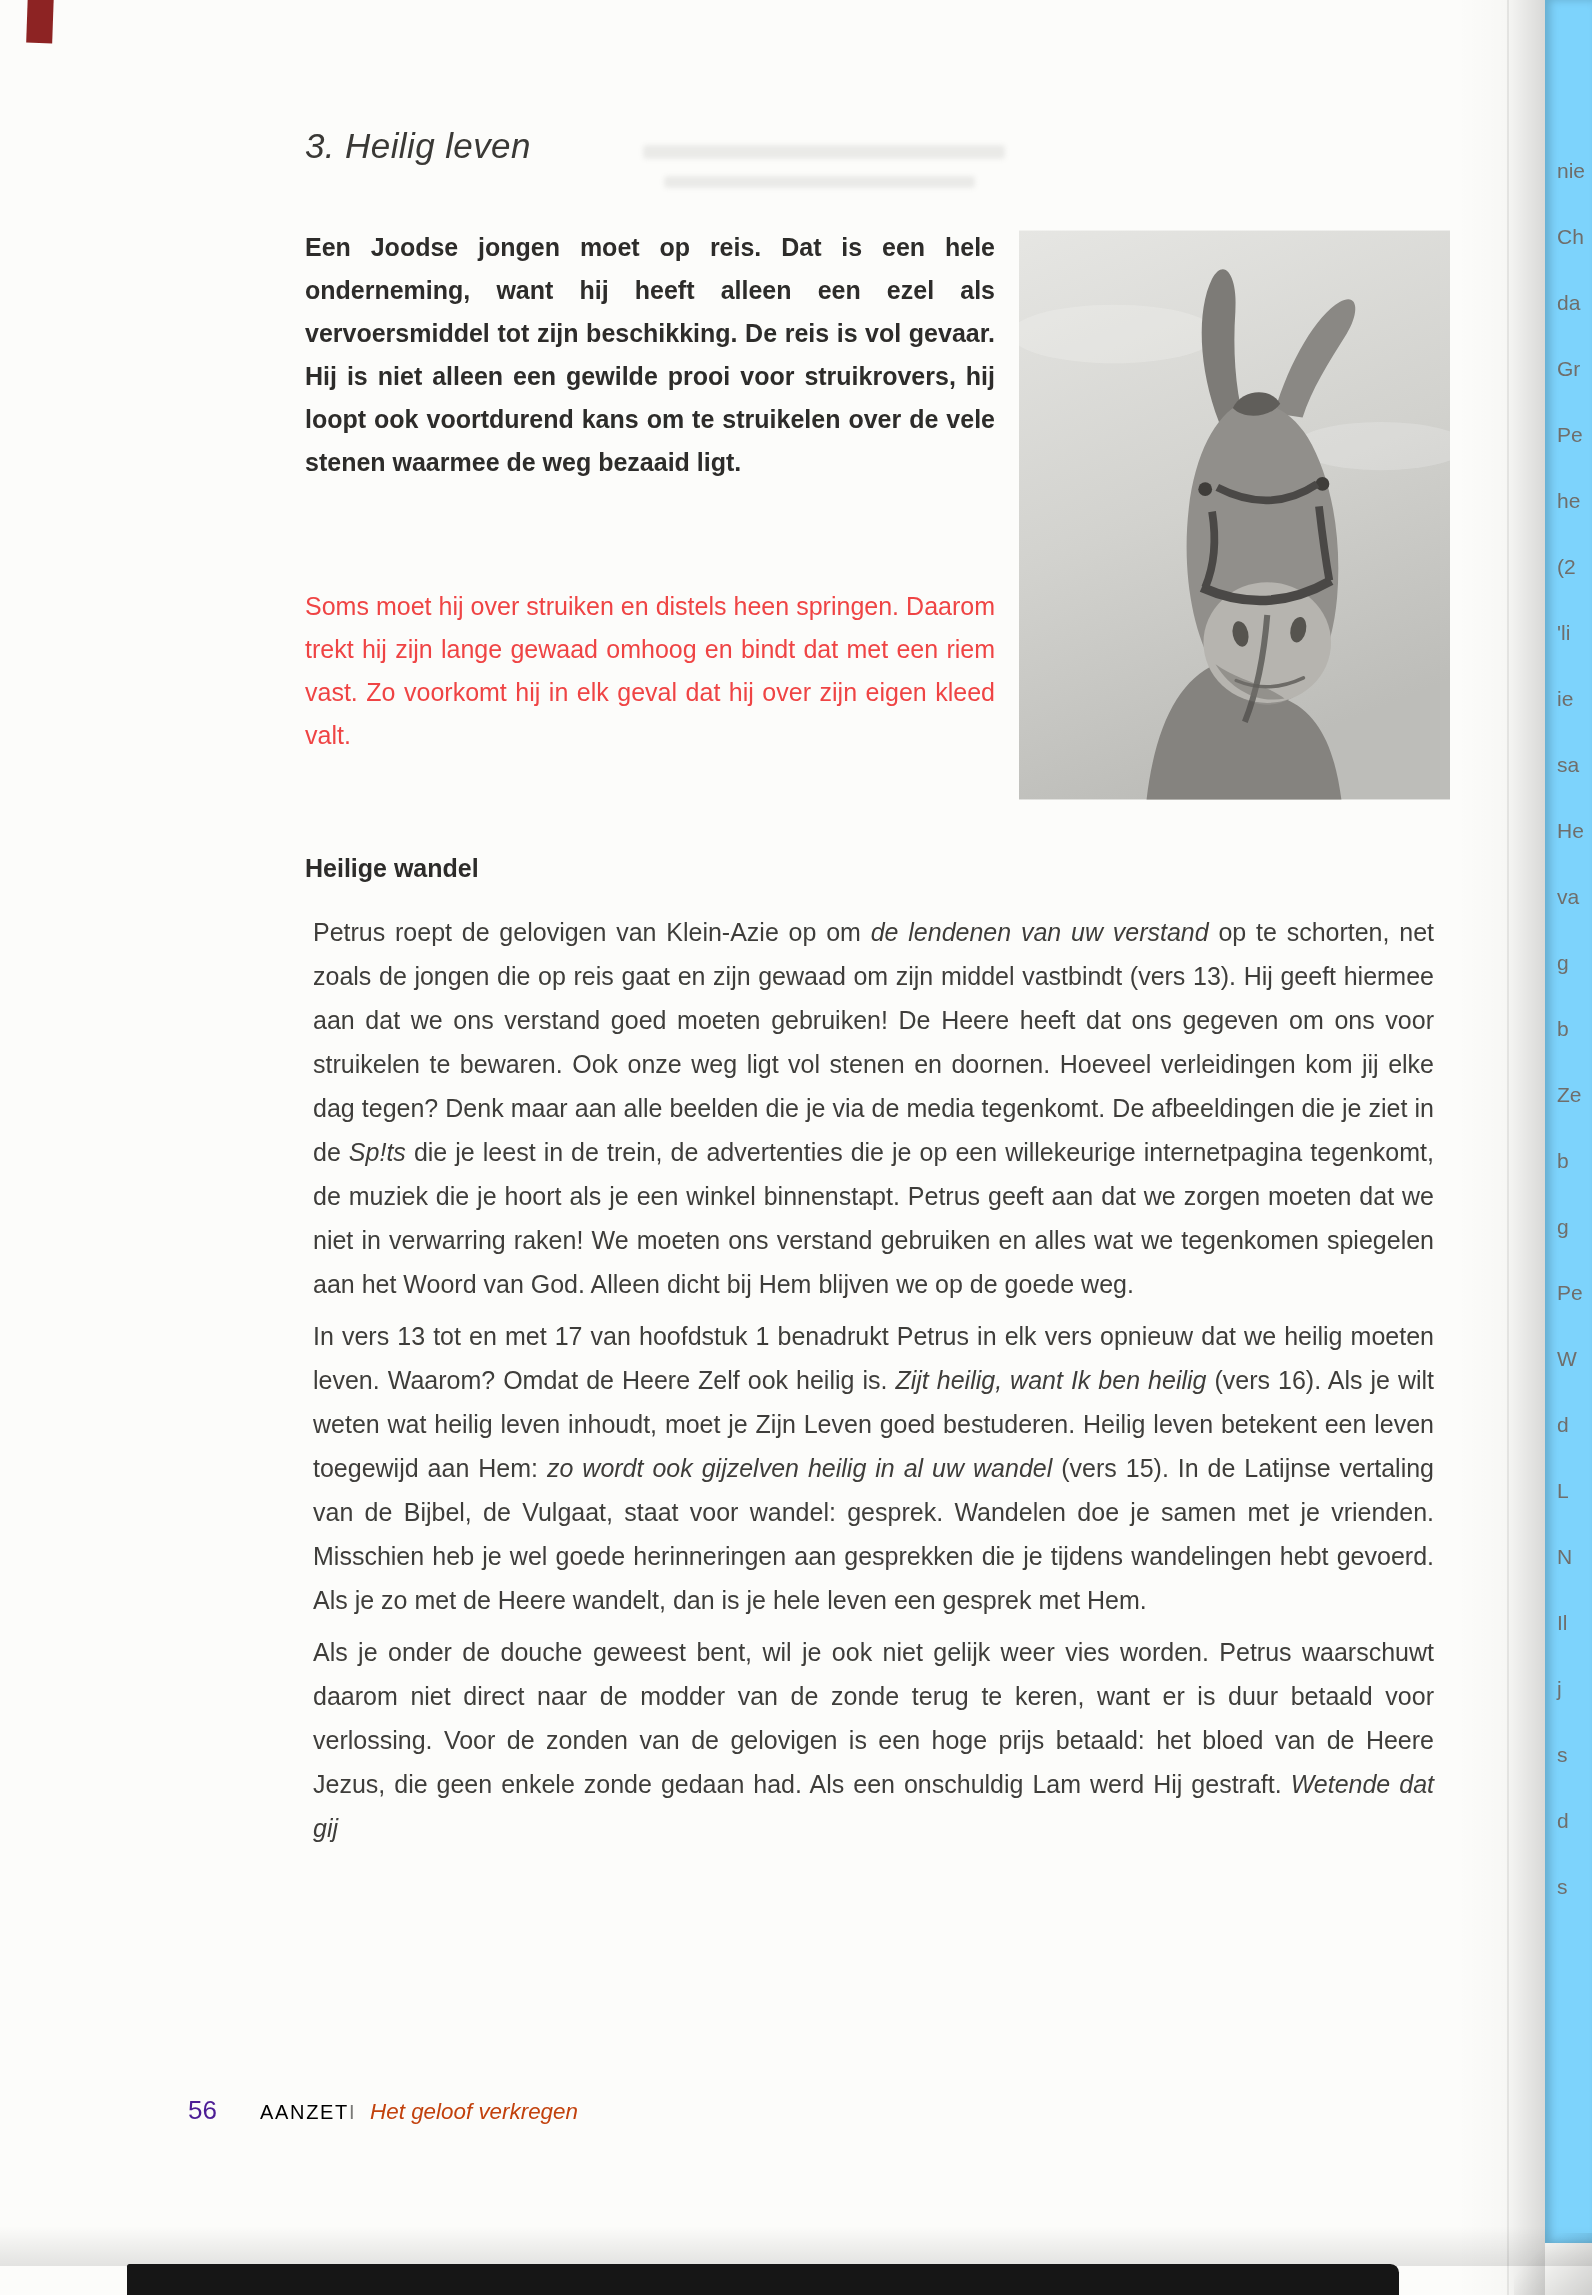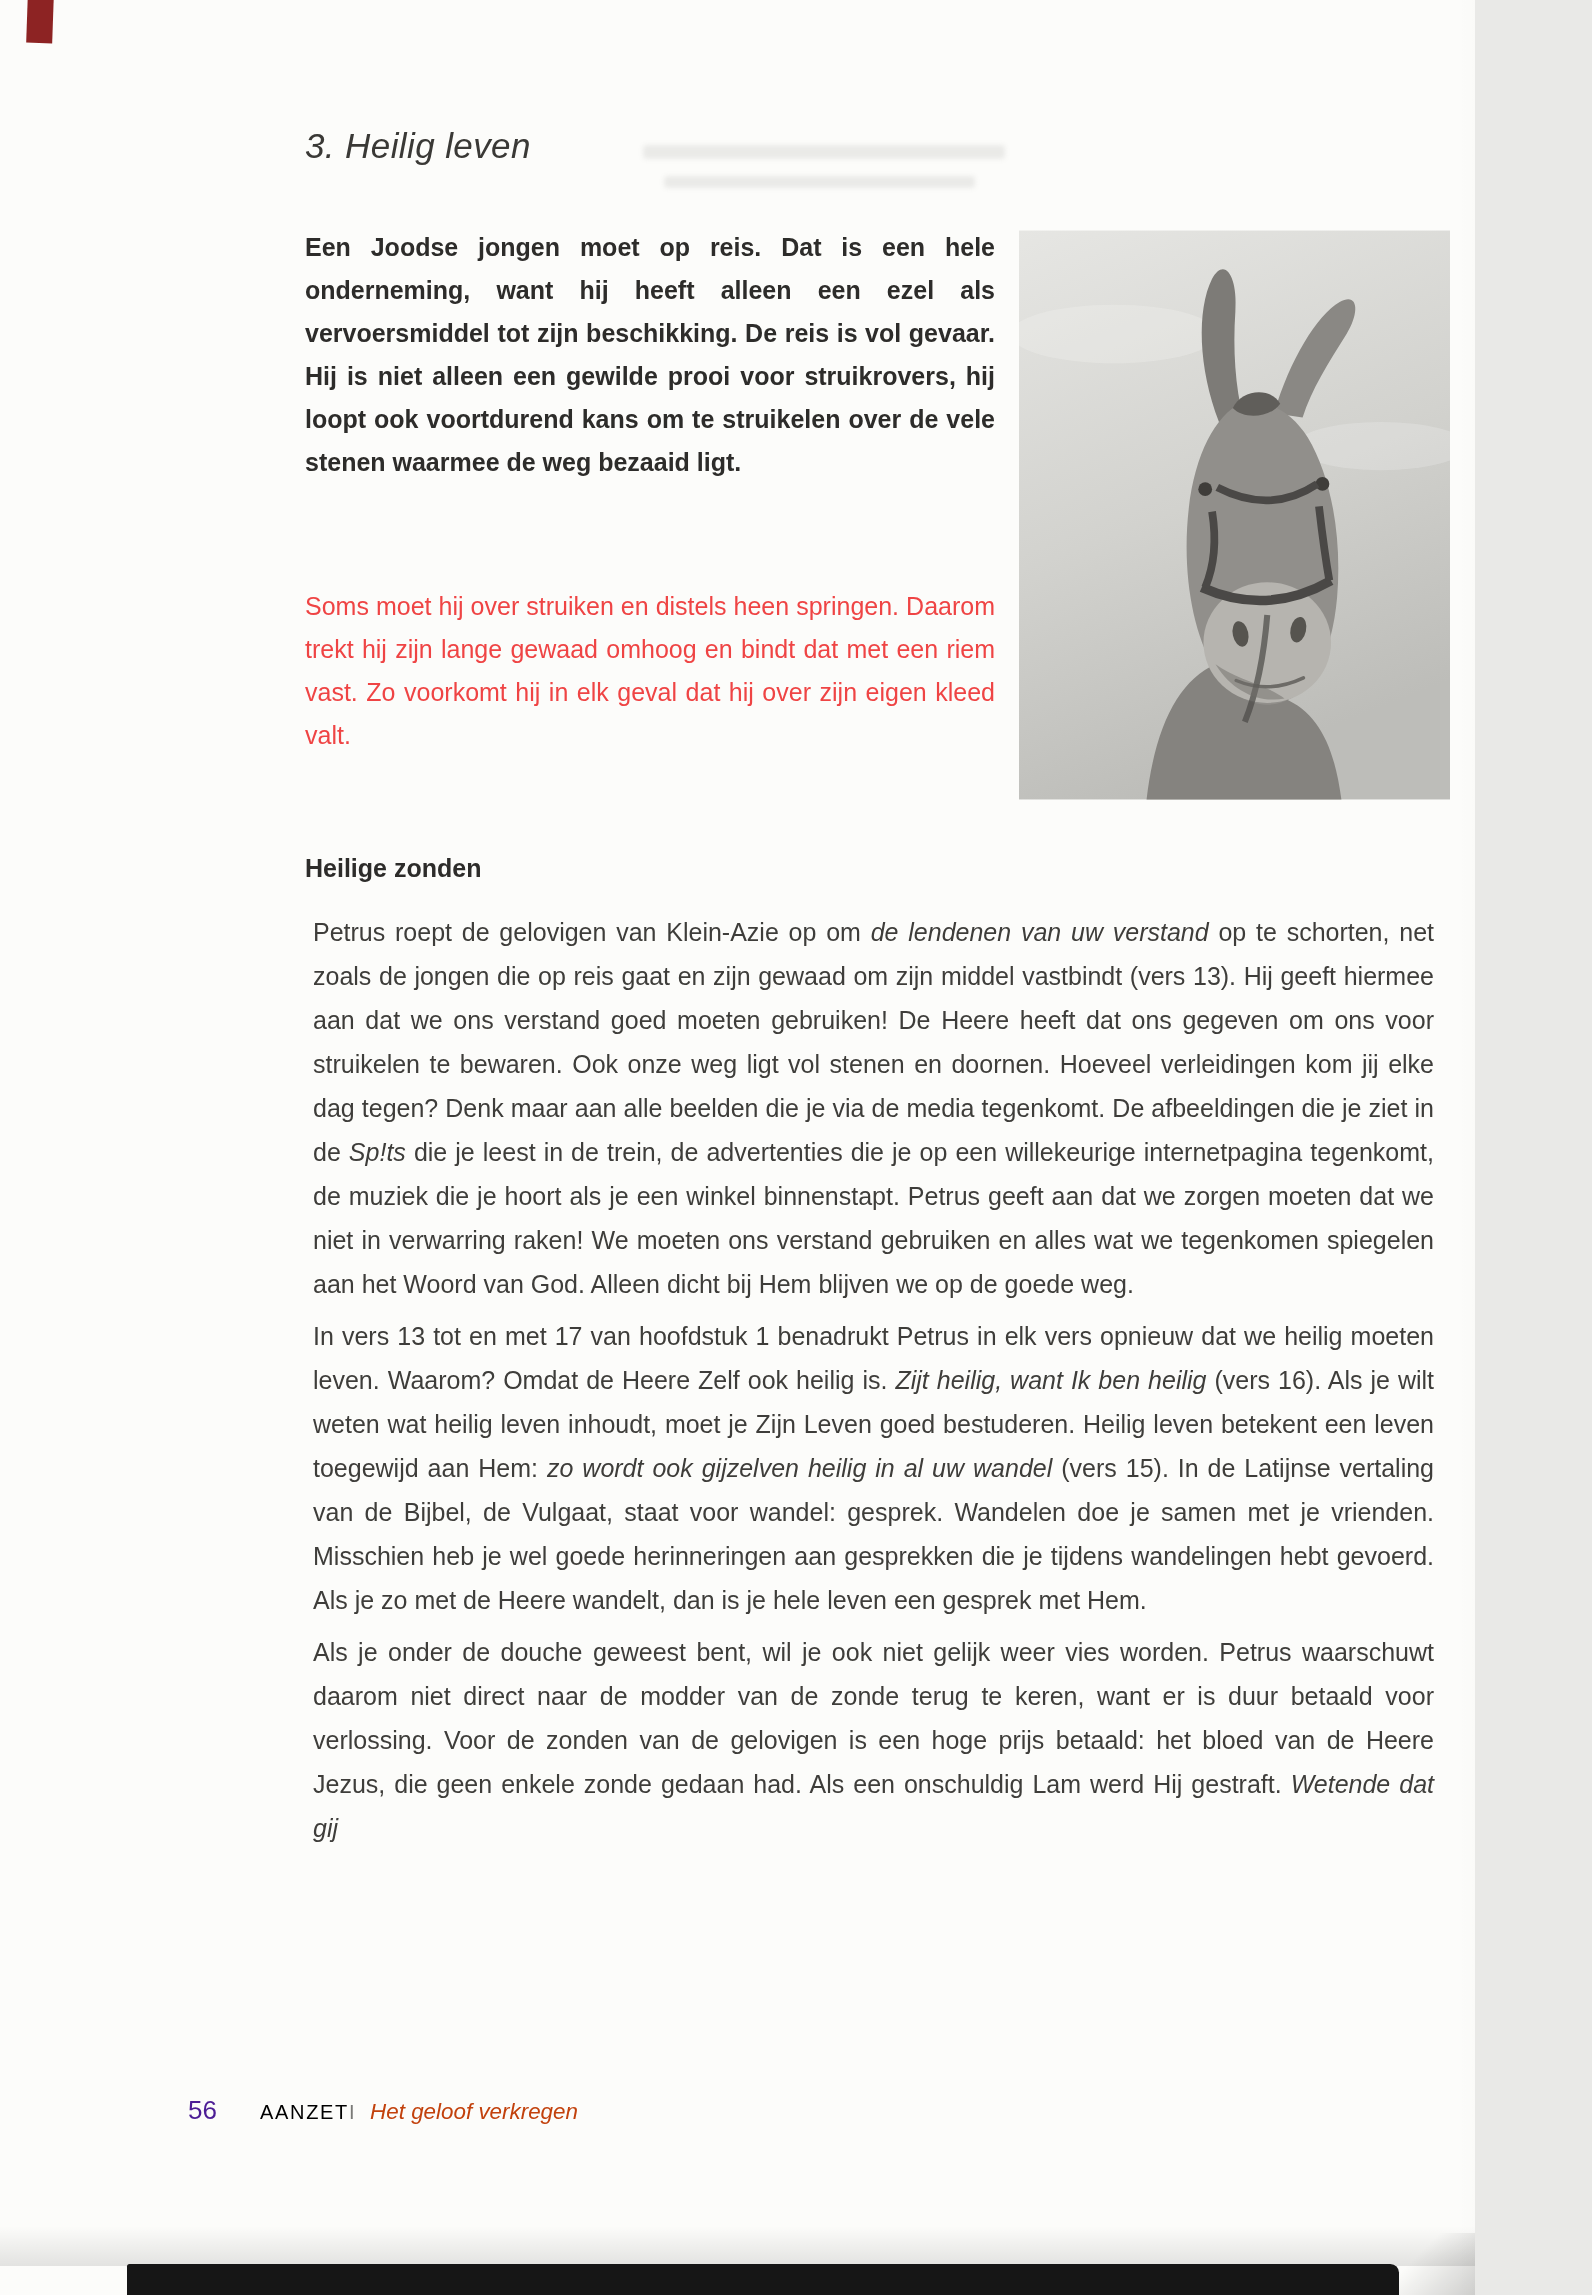--- a/index.html
+++ b/index.html
@@ -1,17 +1,17 @@
 <!DOCTYPE html>
 <html style="--accent_red: #8d2323; --page_bg: #fcfcfa; --strip: #161616;font-size:14px"><head>
 <meta charset="utf-8">
 <style>
   html,body { margin:0; padding:0; background:#e9e9e7; }
   #screen {
-    position:relative; width:1475px; height:2295px; overflow:hidden;
+    position:relative; width:1592px; height:2295px; overflow:hidden;
     background:var(--page_bg); font-family:"Liberation Sans", sans-serif;
   }
   
   .red-mark { position:absolute; left:27px; top:-5.2px; width:26px; height:48px;
     background:var(--accent_red); transform:rotate(2deg); }
 
   
   .ghost { position:absolute; background:#9a9a96; opacity:.18; filter:blur(2.6px); border-radius:3.5px; }
   .ghost.g1 { left:643px; top:145px; width:362px; height:14px; }
   .ghost.g2 { left:664px; top:176px; width:311px; height:12px; }
@@ -107,21 +107,21 @@
       <path d="M348,320 Q354,372 360,406" stroke="#4a4846" stroke-width="9" fill="none"></path>
       <path d="M230,298 Q292,330 346,294" stroke="#4a4846" stroke-width="9" fill="none"></path>
       <path d="M288,446 Q282,520 262,570" stroke="#4a4846" stroke-width="7" fill="none" opacity="0.7"></path>
 
       <path d="M228,503 C250,520 290,528 308,543 C280,548 248,536 228,503 Z" fill="#6f6d69" opacity="0.5"></path>
     </svg>
   </div>
 
   <div class="intro-reg">Soms moet hij over struiken en distels heen springen. Daarom trekt hij zijn lange gewaad omhoog en bindt dat met een riem vast. Zo voorkomt hij in elk geval dat hij over zijn eigen kleed valt.</div>
 
-  <div class="section-heading">Heilige zonden</div>
+  <div class="section-heading">Heilige wandel</div>
 
   <div class="body-text">
     <p><span>Petrus roept de gelovigen van Klein-Azie op om </span><em>de lendenen van uw verstand</em><span> op te schorten, net zoals de jongen die op reis gaat en zijn gewaad om zijn middel vastbindt (vers 13). Hij geeft hiermee aan dat we ons verstand goed moeten gebruiken! De Heere heeft dat ons gegeven om ons voor struikelen te bewaren. Ook onze weg ligt vol stenen en doornen. Hoeveel verleidingen kom jij elke dag tegen? Denk maar aan alle beelden die je via de media tegenkomt. De afbeeldingen die je ziet in de </span><em>Sp!ts</em><span> die je leest in de trein, de advertenties die je op een willekeurige internetpagina tegenkomt, de muziek die je hoort als je een winkel binnenstapt. Petrus geeft aan dat we zorgen moeten dat we niet in verwarring raken! We moeten ons verstand gebruiken en alles wat we tegenkomen spiegelen aan het Woord van God. Alleen dicht bij Hem blijven we op de goede weg.</span></p>
     <p><span>In vers 13 tot en met 17 van hoofdstuk 1 benadrukt Petrus in elk vers opnieuw dat we heilig moeten leven. Waarom? Omdat de Heere Zelf ook heilig is. </span><em>Zijt heilig, want Ik ben heilig</em><span> (vers 16). Als je wilt weten wat heilig leven inhoudt, moet je Zijn Leven goed bestuderen. Heilig leven betekent een leven toegewijd aan Hem: </span><em>zo wordt ook gijzelven heilig in al uw wandel</em><span> (vers 15). In de Latijnse vertaling van de Bijbel, de Vulgaat, staat voor wandel: gesprek. Wandelen doe je samen met je vrienden. Misschien heb je wel goede herinneringen aan gesprekken die je tijdens wandelingen hebt gevoerd. Als je zo met de Heere wandelt, dan is je hele leven een gesprek met Hem.</span></p>
     <p><span>Als je onder de douche geweest bent, wil je ook niet gelijk weer vies worden. Petrus waarschuwt daarom niet direct naar de modder van de zonde terug te keren, want er is duur betaald voor verlossing. Voor de zonden van de gelovigen is een hoge prijs betaald: het bloed van de Heere Jezus, die geen enkele zonde gedaan had. Als een onschuldig Lam werd Hij gestraft. </span><em>Wetende dat gij</em></p>
   </div>
 
   <div class="footer">
     <span class="pagenum">56</span>
     <span class="book">AANZET</span>

